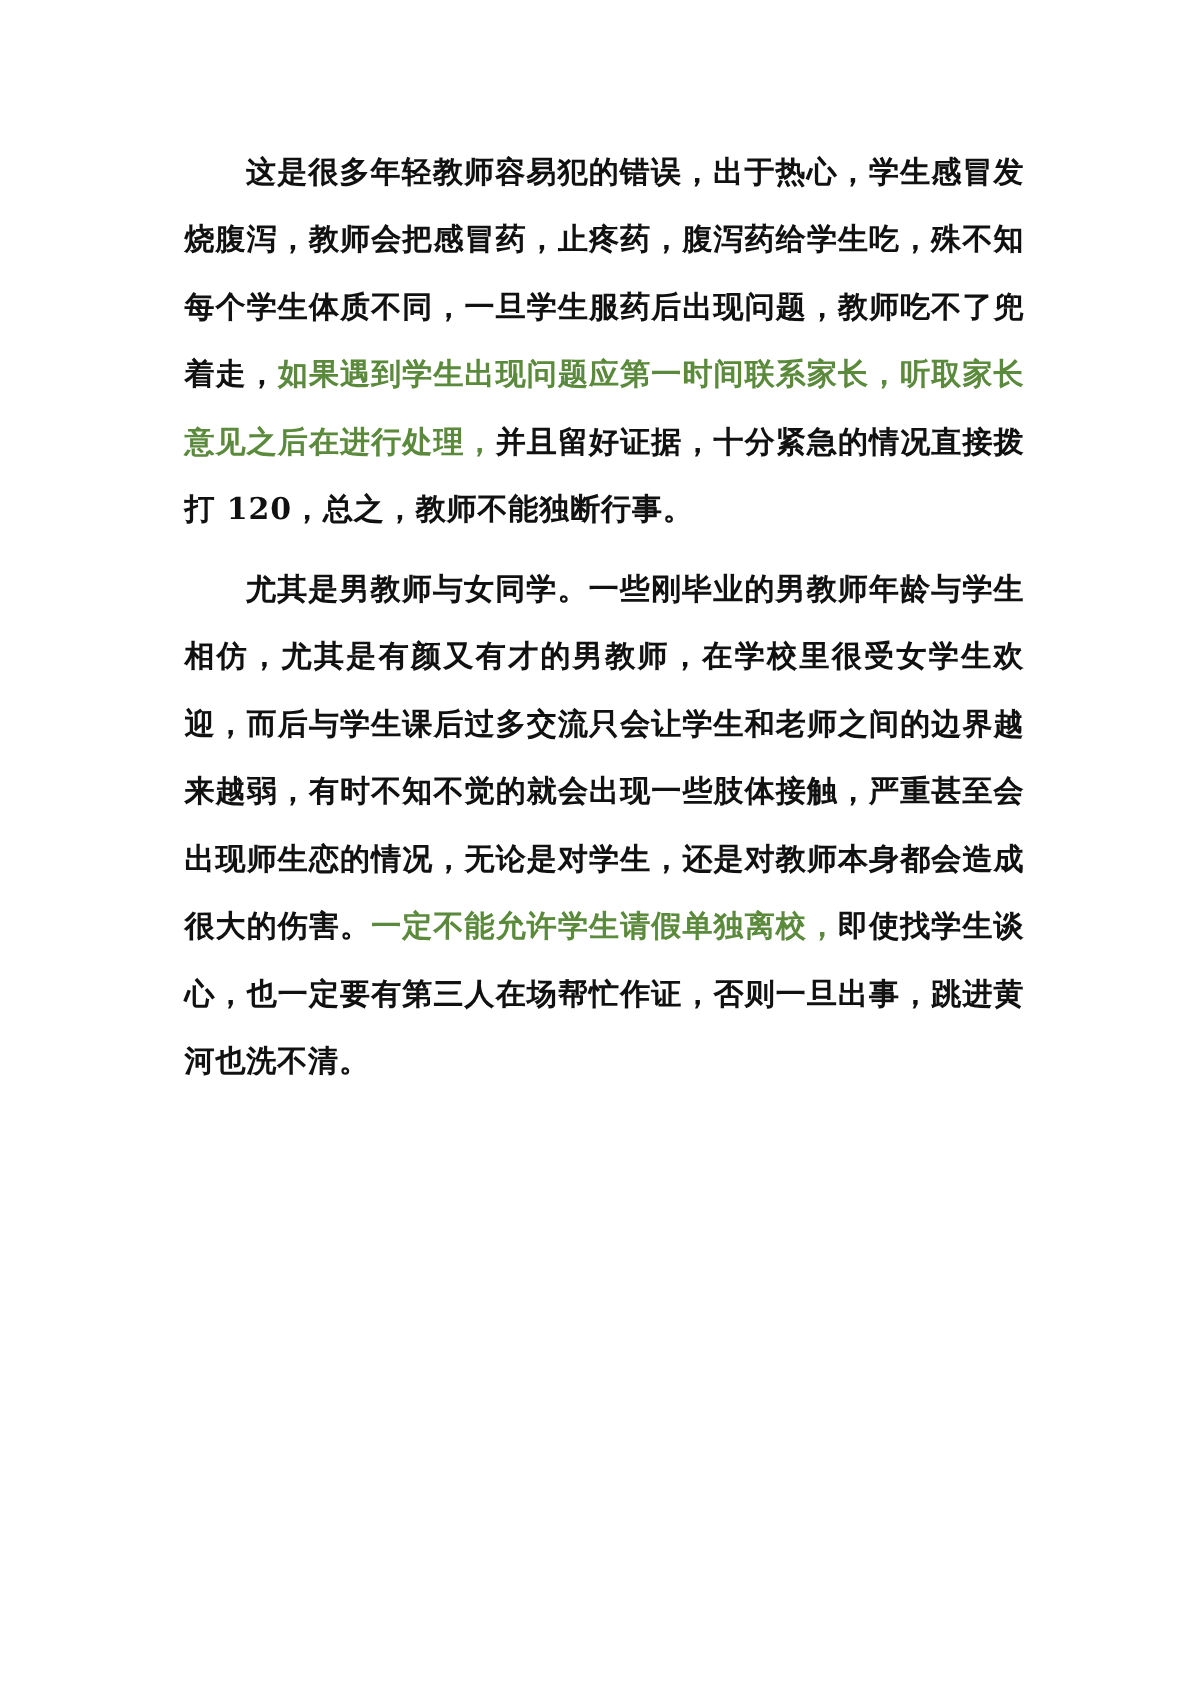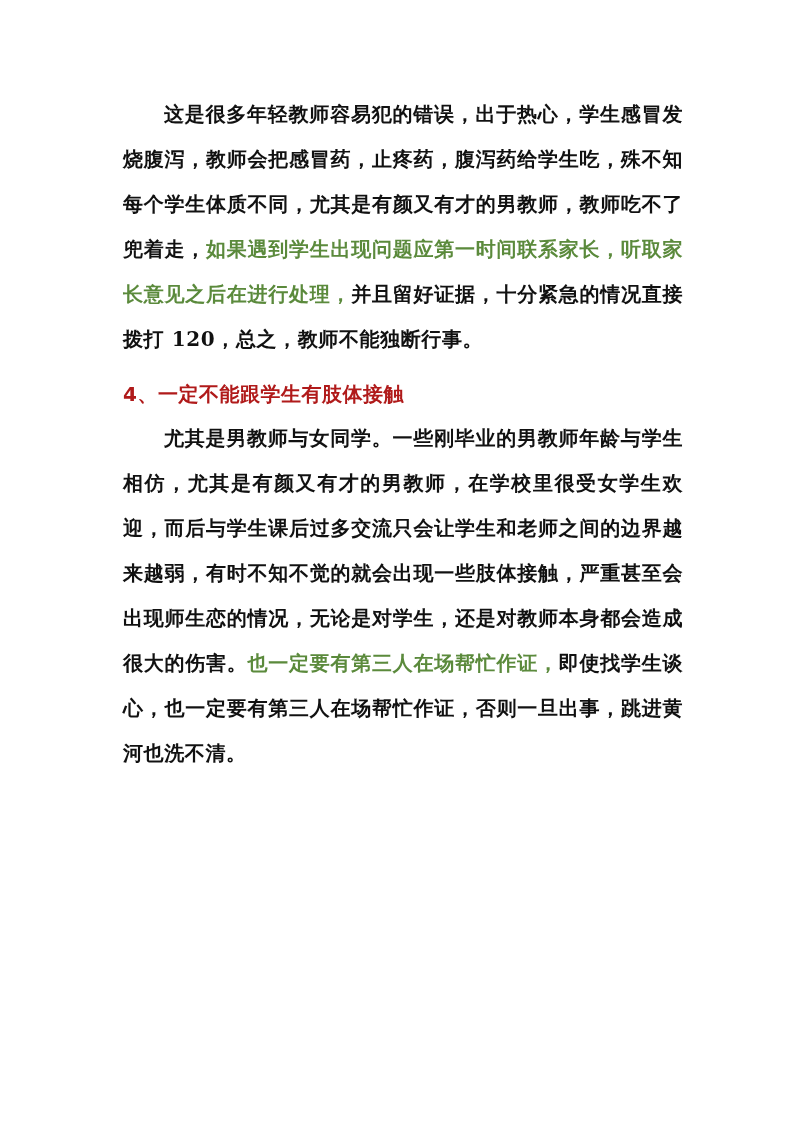--- a/index.html
+++ b/index.html
@@ -16,22 +16,21 @@
     font-family: "DejaVu Sans", "Liberation Sans", sans-serif;
     font-size: 20px; font-weight: bold; letter-spacing: 0.5px;
   }
   .hl { color: #5b8a3c; margin-top: 20px; }
   .sec { margin-top: 8px; }
 </style>
 </head>
 <body>
 
 <div class="page">
-  <p class="para indent"><span>这是很多年轻教师容易犯的错误，出于热心，学生感冒发烧腹泻，教师会把感冒药，止疼药，腹泻药给学生吃，殊不知每个学生体质不同，尤其是有颜又有才的男教师，教师吃不了兜着走，</span><span class="hl">如果遇到学生出现问题应第一时间联系家长，听取家长意见之后在进行处理，</span><span>并且留好证据，十分紧急的情况直接拨打 120，总之，教师不能独断行事。</span></p>
+  <p class="para indent"><span>这是很多年轻教师容易犯的错误，出于热心，学生感冒发烧腹泻，教师会把感冒药，止疼药，腹泻药给学生吃，殊不知每个学生体质不同，一旦学生服药后出现问题，教师吃不了兜着走，</span><span class="hl">如果遇到学生出现问题应第一时间联系家长，听取家长意见之后在进行处理，</span><span>并且留好证据，十分紧急的情况直接拨打 120，总之，教师不能独断行事。</span></p>
 
   <div class="sec">
-    <h2 class="heading">4、一定不能跟学生有肢体接触</h2>
-    <p class="para indent"><span>尤其是男教师与女同学。一些刚毕业的男教师年龄与学生相仿，尤其是有颜又有才的男教师，在学校里很受女学生欢迎，而后与学生课后过多交流只会让学生和老师之间的边界越来越弱，有时不知不觉的就会出现一些肢体接触，严重甚至会出现师生恋的情况，无论是对学生，还是对教师本身都会造成很大的伤害。</span><span class="hl">也一定要有第三人在场帮忙作证，</span><span>即使找学生谈心，也一定要有第三人在场帮忙作证，否则一旦出事，跳进黄河也洗不清。</span></p>
+    <p class="para indent"><span>尤其是男教师与女同学。一些刚毕业的男教师年龄与学生相仿，尤其是有颜又有才的男教师，在学校里很受女学生欢迎，而后与学生课后过多交流只会让学生和老师之间的边界越来越弱，有时不知不觉的就会出现一些肢体接触，严重甚至会出现师生恋的情况，无论是对学生，还是对教师本身都会造成很大的伤害。</span><span class="hl">一定不能允许学生请假单独离校，</span><span>即使找学生谈心，也一定要有第三人在场帮忙作证，否则一旦出事，跳进黄河也洗不清。</span></p>
   </div>
 
   <div class="sec">
   </div>
 </div>
 
 </body></html>

